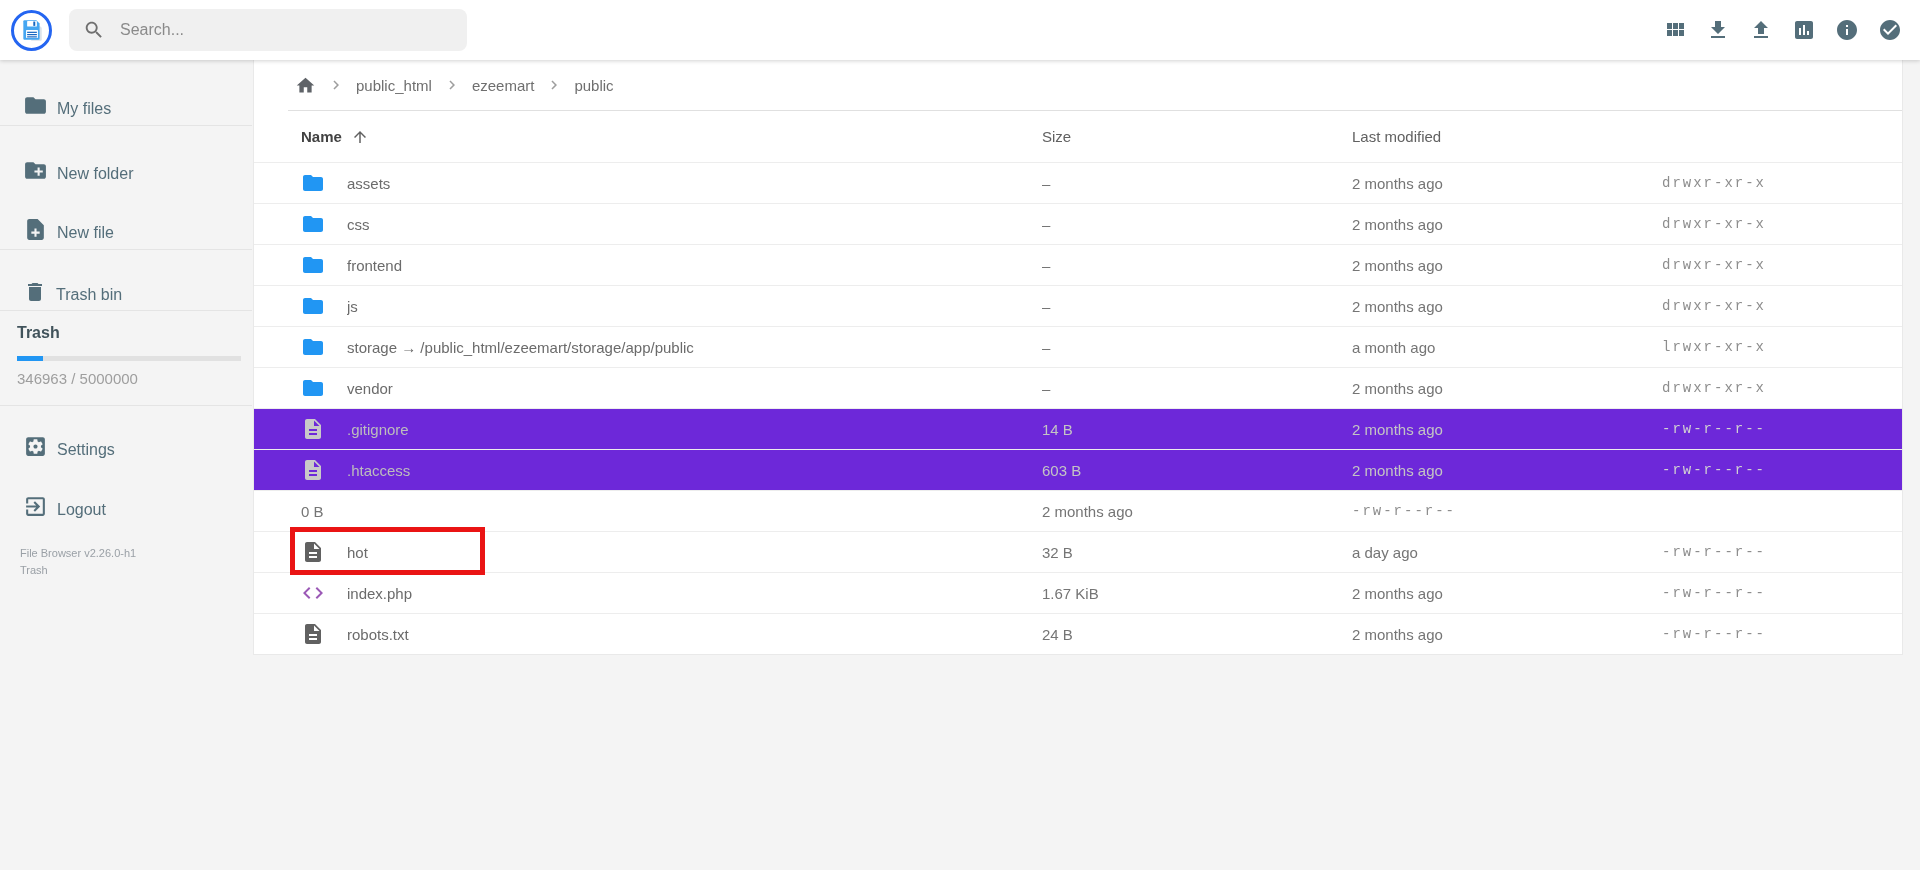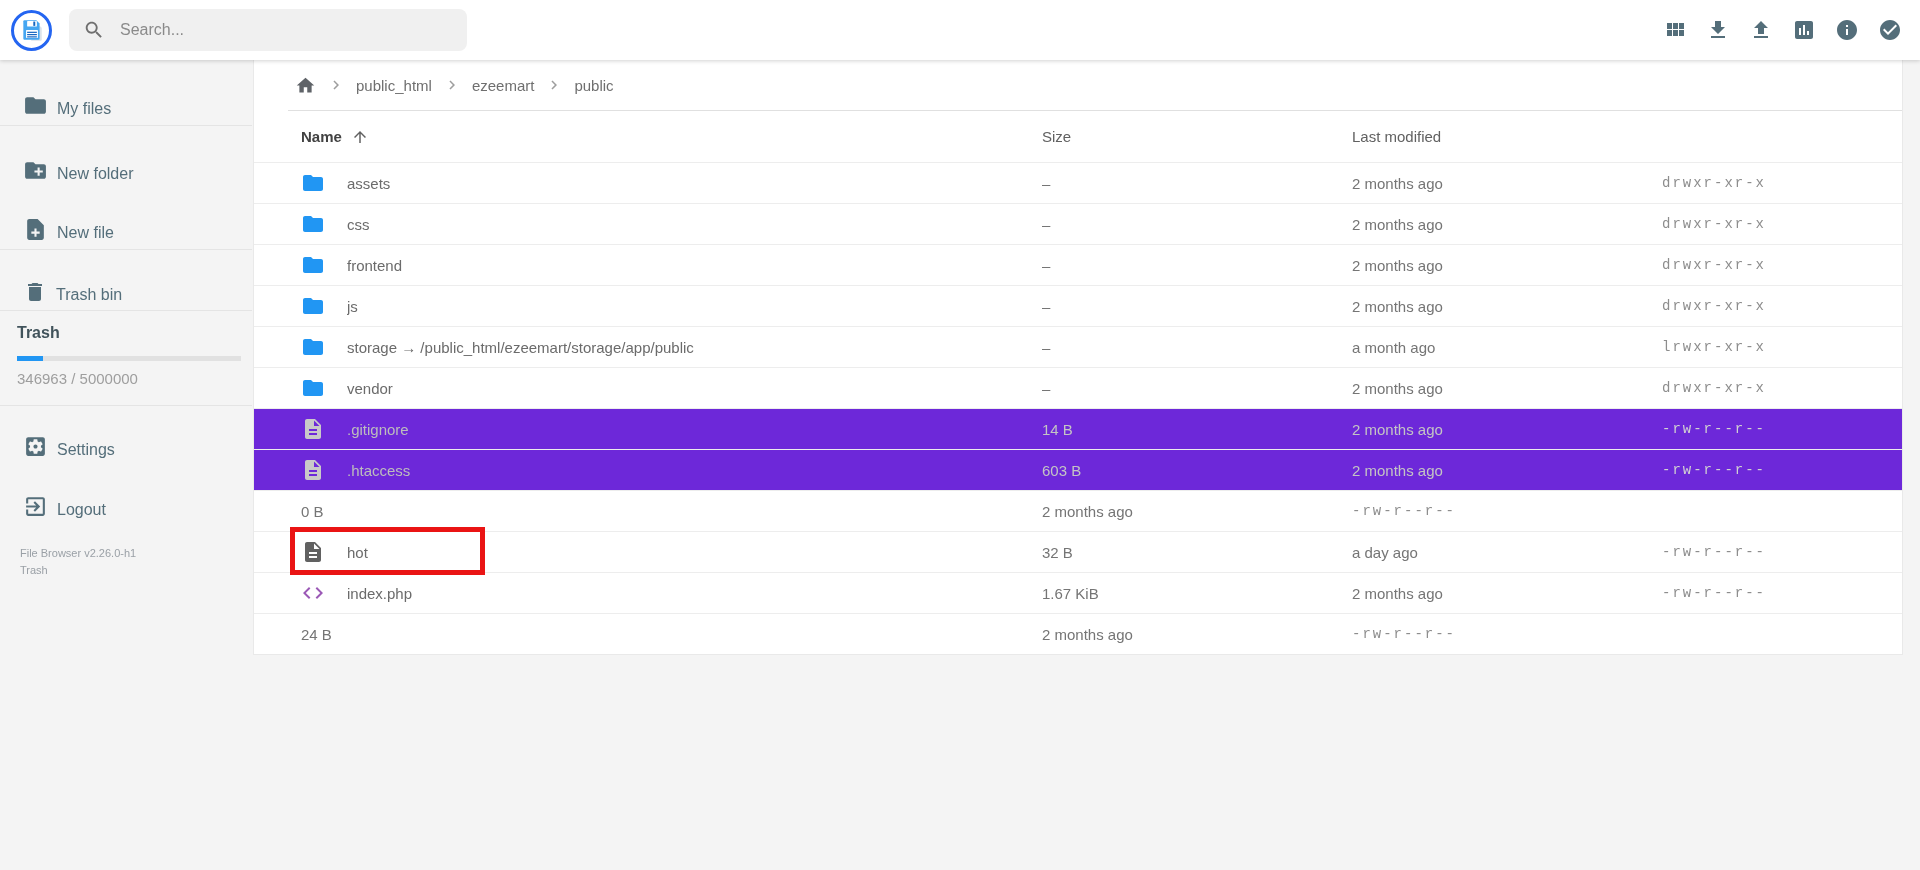--- a/index.html
+++ b/index.html
@@ -389,18 +389,26 @@
               <path d="M9.4 16.6 4.8 12l4.6-4.6L8 6l-6 6 6 6 1.4-1.4zm5.2 0 4.6-4.6-4.6-4.6L16 6l6 6-6 6-1.4-1.4z"></path>
             </svg>
           </span>
           <span class="label">index.php</span>
         </div>
         <div class="size-cell">1.67 KiB</div>
         <div class="mod-cell">2 months ago</div>
         <div class="perm-cell">-rw-r--r--</div>
       </div>
       <div class="row">
+        <div class="name-cell">
+          <span class="row-icon" style="color:#616161">
+            <svg width="24" height="24" viewBox="0 0 24 24" fill="currentColor">
+              <path d="M14 2H6c-1.1 0-2 .9-2 2v16c0 1.1.89 2 1.99 2H18c1.1 0 2-.9 2-2V8l-6-6zm2 16H8v-2h8v2zm0-4H8v-2h8v2zm-3-5V3.5L18.5 9H13z"></path>
+            </svg>
+          </span>
+          <span class="label">robots.txt</span>
+        </div>
         <div class="size-cell">24 B</div>
         <div class="mod-cell">2 months ago</div>
         <div class="perm-cell">-rw-r--r--</div>
       </div>
     </div>
 </div>
 
 </body></html>

